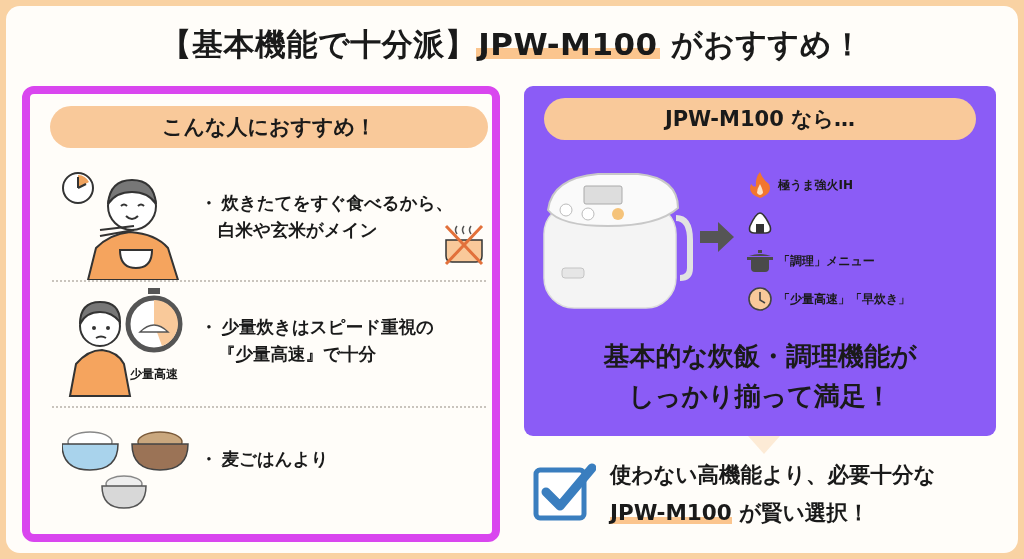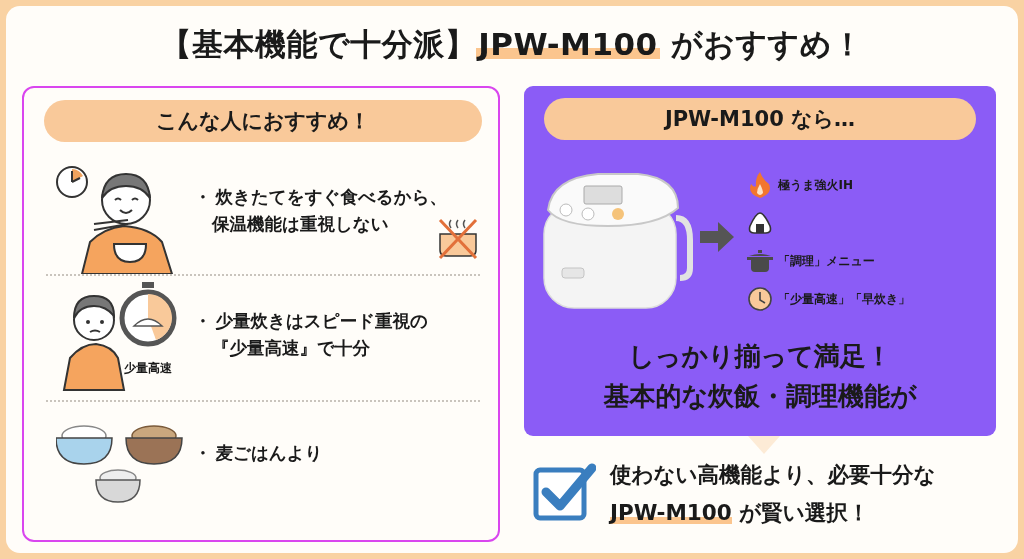--- a/index.html
+++ b/index.html
@@ -19,21 +19,21 @@
     text-align: center; font-size: 31px; font-weight: bold; letter-spacing: 0.5px;
   }
   .title .hl {
     background: linear-gradient(transparent 62%, #fbc58e 62%, #fbc58e 92%, transparent 92%);
     padding: 0 2px;
   }
 
   
   .left {
     position: absolute; left: 22px; top: 86px; width: 478px; height: 456px;
-    border: 2px solid #d946ef; border-radius: 12px; background: #fffdf9;
+    border: 8px solid #d946ef; border-radius: 12px; background: #fffdf9;
   }
   .pill {
     position: absolute; left: 20px; top: 12px; height: 42px;
     background: #f9c99a; border-radius: 21px;
     display: flex; align-items: center; justify-content: center;
     font-size: 21px; font-weight: bold;
   }
   .left .pill { width: 438px; }
   .row { position: absolute; left: 0; width: 100%; }
   .row .txt {
@@ -105,21 +105,21 @@
       <path d="M61 44 q3 -3 6 0 M78 44 q3 -3 6 0" fill="none" stroke="#333" stroke-width="2"></path>
       <path d="M66 54 q6 6 12 0" fill="none" stroke="#333" stroke-width="2"></path>
 
       <path d="M60 88 h32 q0 18 -16 18 q-16 0 -16 -18 Z" fill="#fff" stroke="#333" stroke-width="2"></path>
 
       <line x1="40" y1="68" x2="74" y2="64" stroke="#333" stroke-width="2"></line>
       <line x1="40" y1="74" x2="74" y2="68" stroke="#333" stroke-width="2"></line>
     </svg>
     <div class="txt" style="top:34px;">
       <div><span class="bullet">・</span><span>炊きたてをすぐ食べるから、</span></div>
-      <div style="padding-left:18px;"><span>保温機能は重視しない</span></div>
+      <div style="padding-left:18px;"><span>白米や玄米がメイン</span></div>
     </div>
     <svg style="position:absolute;left:412px;top:66px;" width="44" height="44" viewBox="0 0 44 44">
       <path d="M4 18 h36 v16 q0 6 -6 6 h-24 q-6 0 -6 -6 Z" fill="#f9c99a" stroke="#333" stroke-width="1.5"></path>
       <path d="M15 12 q-3 -4 0 -8 M22 12 q-3 -4 0 -8 M29 12 q-3 -4 0 -8" fill="none" stroke="#555" stroke-width="1.5"></path>
       <line x1="4" y1="4" x2="40" y2="42" stroke="#e2703a" stroke-width="3"></line>
       <line x1="40" y1="4" x2="4" y2="42" stroke="#e2703a" stroke-width="3"></line>
     </svg>
   </div>
 
   <div class="divider" style="top:186px;"></div>
@@ -214,22 +214,22 @@
         <svg width="24" height="24" viewBox="0 0 24 24">
             <circle cx="12" cy="12" r="11" fill="#f9c99a" stroke="#444" stroke-width="1.6"></circle>
             <path d="M12 5 V13 L17 16" fill="none" stroke="#444" stroke-width="1.6"></path>
           </svg>
       </span>
       <span>「少量高速」「早炊き」</span>
     </div>
   </div>
 
   <div class="summary">
+    <div>基本的な炊飯・調理機能が</div>
     <div>しっかり揃って満足！</div>
-    <div>基本的な炊飯・調理機能が</div>
   </div>
 </div>
 <div class="tail"></div>
 
 <div class="conclusion">
   <svg class="check" width="64" height="64" viewBox="0 0 64 64">
     <rect x="4" y="8" width="48" height="48" rx="4" fill="#fff" stroke="#3a7ebf" stroke-width="5"></rect>
     <path d="M14 30 L28 44 L60 6" fill="none" stroke="#3a7ebf" stroke-width="9" stroke-linecap="round" stroke-linejoin="round"></path>
   </svg>
   <div class="ctext">

